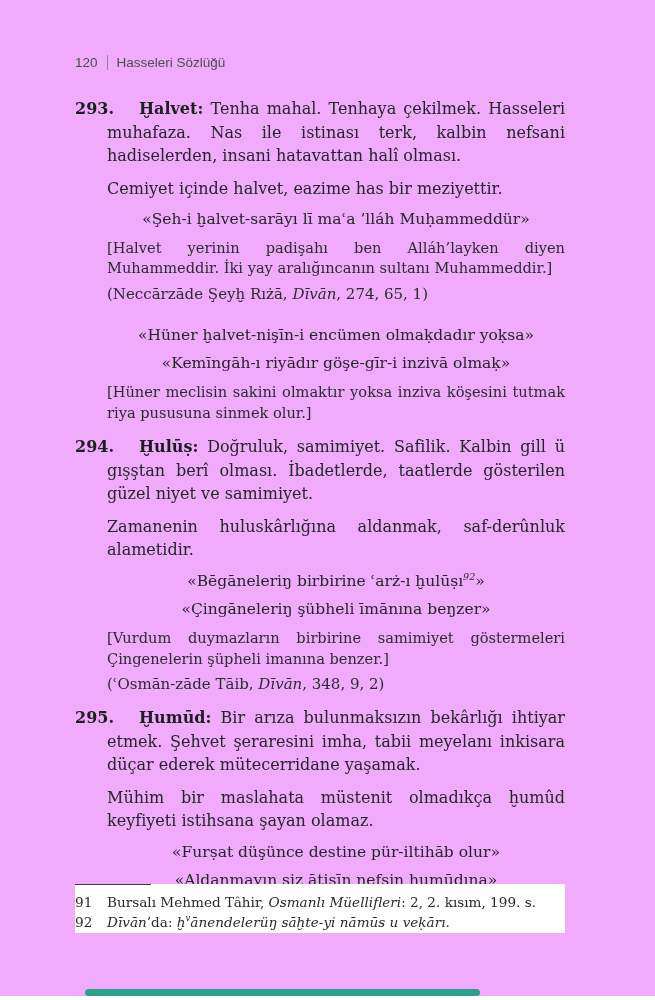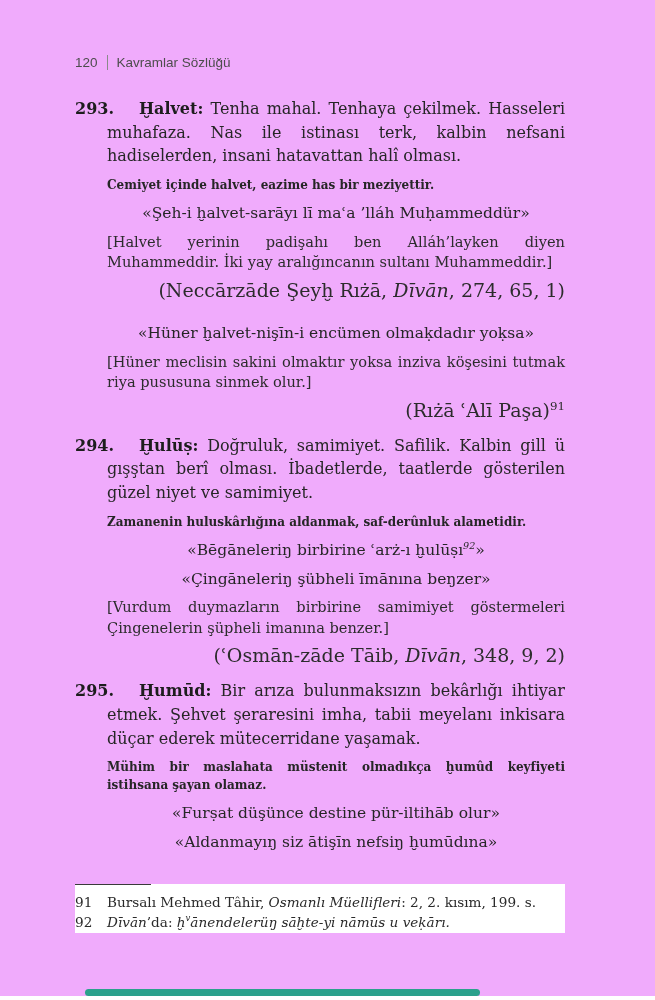--- a/index.html
+++ b/index.html
@@ -25,36 +25,35 @@
   .entry{margin-bottom:12px;}
   .entry-first{
     margin:0 0 9px 32px;text-indent:-32px;
     font-size:16px;line-height:1.47;text-align:justify;
   }
   .num{display:inline-block;width:32px;font-weight:bold;text-indent:0;color:#1d1d1d;}
   .headword{font-weight:bold;color:#1d1d1d;padding-left:32px;}
   .blocks{padding-left:32px;}
   .blocks p{margin:0;}
   .block-paragraph{
-    font-size:12px;line-height:1.47;text-align:justify;
+    font-size:16px;line-height:1.47;text-align:justify;
     margin:9px 0 9px 0 !important;
-    font-weight:bold;
   }
   .block-couplet{
     font-style:italic;font-size:15.5px;line-height:1.32;
     margin:8px 0 8px 0 !important;
     text-align:center;
   }
   .block-couplet.gap{margin-top:22px !important;}
   .block-bracket{
     font-size:14.6px;line-height:1.42;text-align:justify;
     margin:8px 0 6px 0 !important;color:#2c2c2c;
   }
   .block-attribution{
-    font-size:19px;text-align:right;
+    font-size:15px;text-align:left;
     margin:5px 0 13px 0 !important;color:#2c2c2c;
   }
   sup{font-size:62%;line-height:0;}
   .italic{font-style:italic;}
   .sup-italic{font-style:italic;}
   .roman{font-style:normal;}
   
   .footnotes{
     position:absolute;left:75px;right:90px;top:884px;
     background:#ffffff;
@@ -70,34 +69,34 @@
   }
 </style>
 </head>
 <body>
 
 <div class="page">
 
   <header class="header">
     <span>120</span>
     <span class="divider"></span>
-    <span>Kavramlar Sözlüğü</span>
+    <span>Hasseleri Sözlüğü</span>
   </header>
 
   <main>
       <article class="entry">
         <p class="entry-first"><span class="num">293.</span><span class="headword">Ḫalvet:</span><span class="definition"> Tenha mahal. Tenhaya çekilmek. Hasseleri muhafaza. Nas ile istinası terk, kalbin nefsani hadiselerden, insani hatavattan halî olması.</span></p>
         <div class="blocks">
           <p class="block-paragraph">Cemiyet içinde halvet, eazime has bir meziyettir.</p>
           <p class="block-couplet"><span class="roman">«Şeh-i ḫalvet-sarāyı lī maʿa ’lláh Muḥammeddür»</span></p>
           <p class="block-bracket">[Halvet yerinin padişahı ben Alláh’layken diyen Muhammeddir. İki yay aralığıncanın sultanı Muhammeddir.]</p>
           <p class="block-attribution"><span class="roman">(Neccārzāde Şeyḫ Rıżā, </span><span class="italic">Dīvān</span><span class="roman">, 274, 65, 1)</span></p>
           <p class="block-couplet gap"><span class="roman">«Hüner ḫalvet-nişīn-i encümen olmaḳdadır yoḳsa»</span></p>
+          <p class="block-couplet"><span class="roman">«Kemīngāh-ı riyādır göşe-gīr-i inzivā olmaḳ»</span></p>
           <p class="block-bracket">[Hüner meclisin sakini olmaktır yoksa inziva köşesini tutmak riya pususuna sinmek olur.]</p>
-          <p class="block-attribution"><span class="roman">(Rıżā ʿAlī Paşa)</span><sup class="sup">91</sup></p>
         </div>
       </article>
       <article class="entry">
         <p class="entry-first"><span class="num">294.</span><span class="headword">Ḫulūṣ:</span><span class="definition"> Doğruluk, samimiyet. Safilik. Kalbin gill ü gışştan berî olması. İbadetlerde, taatlerde gösterilen güzel niyet ve samimiyet.</span></p>
         <div class="blocks">
           <p class="block-paragraph">Zamanenin huluskârlığına aldanmak, saf-derûnluk alametidir.</p>
           <p class="block-couplet"><span class="roman">«Bēgāneleriŋ birbirine ʿarż-ı ḫulūṣı</span><sup class="sup-italic">92</sup><span class="roman">»</span></p>
           <p class="block-couplet"><span class="roman">«Çingāneleriŋ şübheli īmānına beŋzer»</span></p>
           <p class="block-bracket">[Vurdum duymazların birbirine samimiyet göstermeleri Çingenelerin şüpheli imanına benzer.]</p>
           <p class="block-attribution"><span class="roman">(ʿOsmān-zāde Tāib, </span><span class="italic">Dīvān</span><span class="roman">, 348, 9, 2)</span></p>

